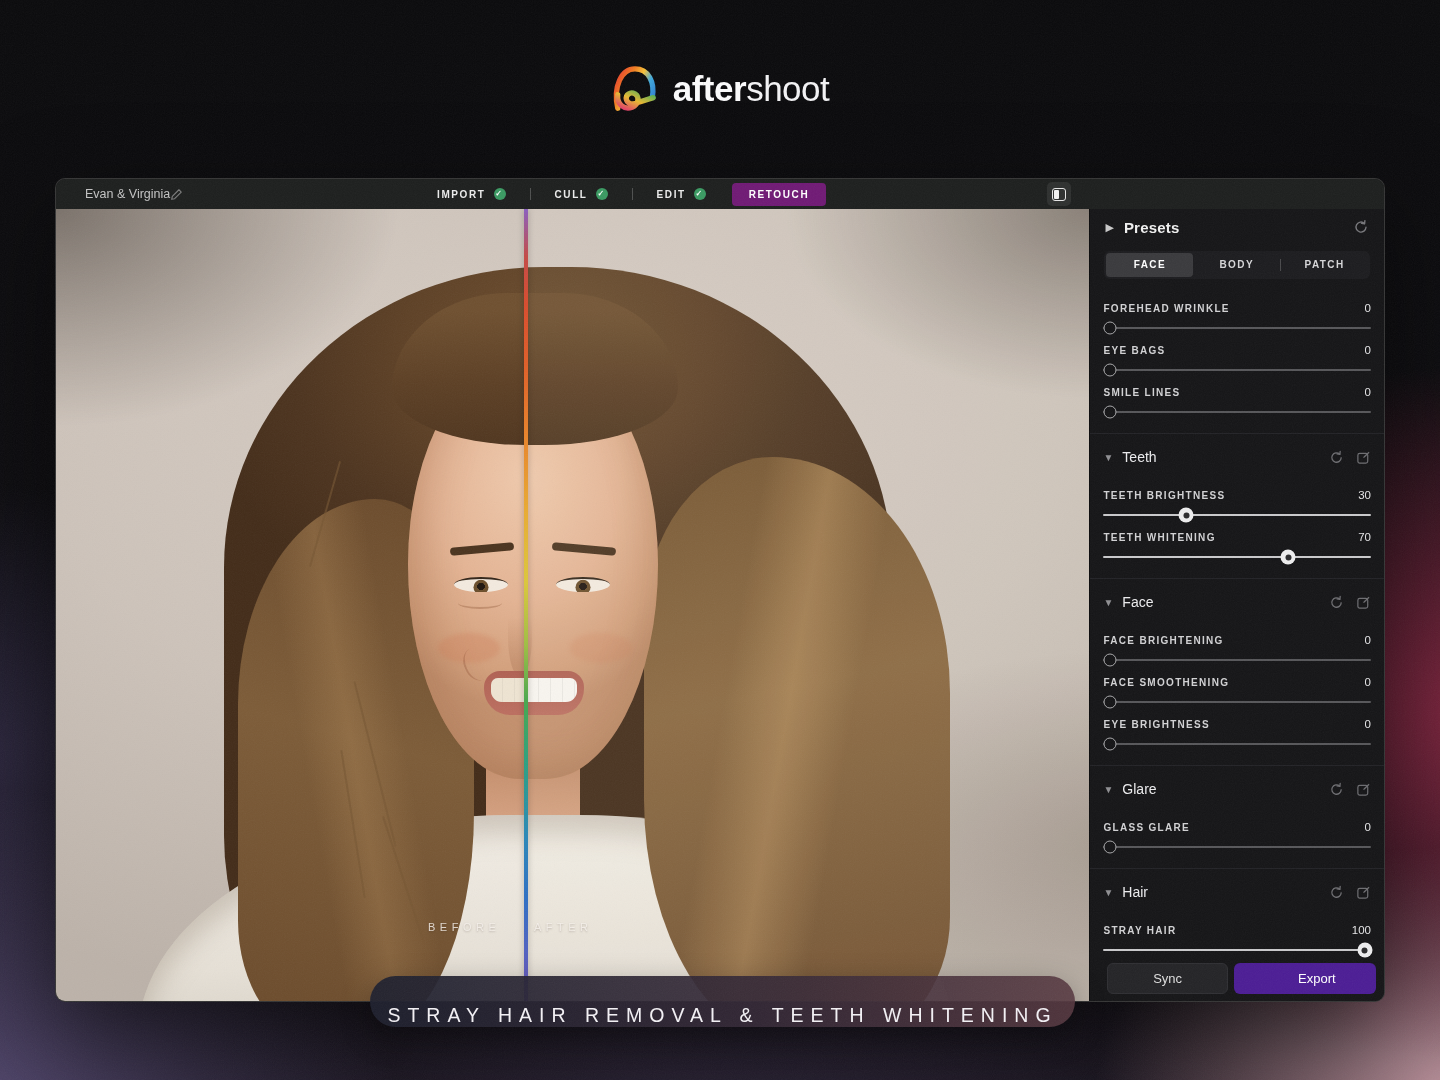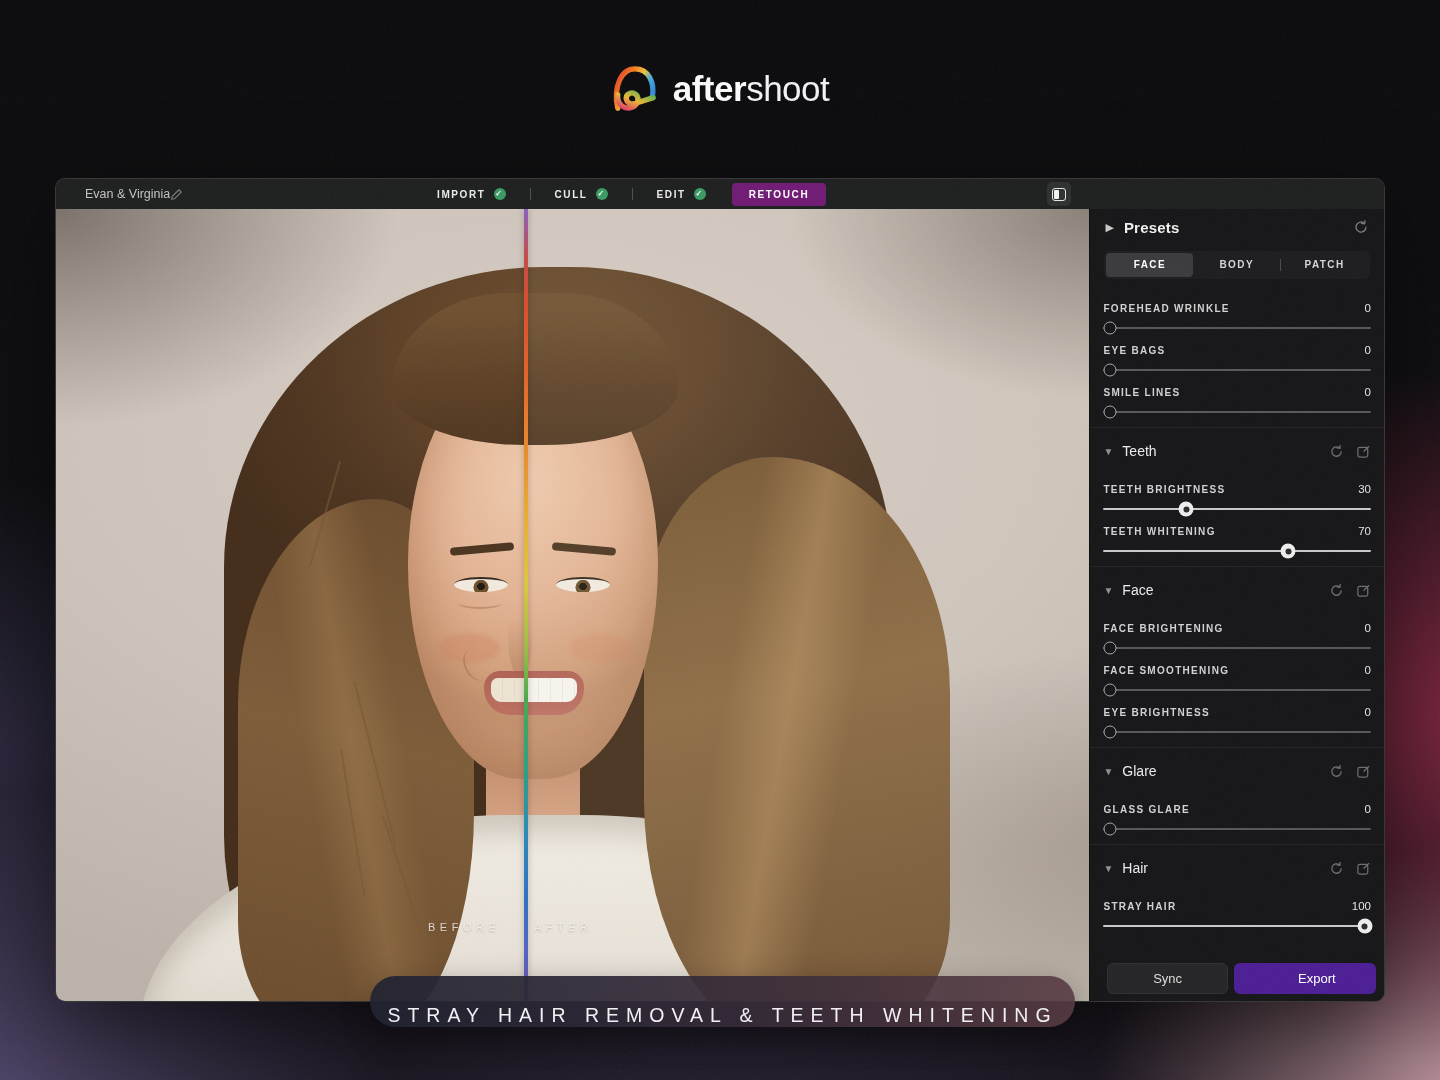--- a/index.html
+++ b/index.html
@@ -117,21 +117,21 @@
   .panel { position:relative; width:295px; height:794px; background:#151517; border-left:1px solid #0b0b0c; }
   .panel-header { height:36px; display:flex; align-items:center; padding:0 15px; gap:10px; }
   .chev-r { color:#c9c9c9; font-size:11px; cursor:pointer; }
   .panel-title { color:#f0f0f0; font-size:15px; font-weight:bold; letter-spacing:.2px; }
   .hdr-reset { margin-left:auto; cursor:pointer; display:flex; }
   .tabs { margin:6px 14px 4px; height:28px; background:#1c1c1f; border-radius:6px; display:flex; align-items:center; padding:2px; position:relative; }
   .tab { flex:1; text-align:center; font-size:10px; font-weight:bold; letter-spacing:1.4px; color:#d6d6d8; line-height:24px; border-radius:4px; cursor:pointer; }
   .tab.selected { background:#3a3a3d; color:#fff; }
   .tab-pipe { width:1px; height:12px; background:rgba(255,255,255,.2); }
 
-  .group { padding:4px 13px 14px; border-bottom:1px solid #232327;text-align:right; }
+  .group { padding:4px 13px 20px; border-bottom:1px solid #232327;text-align:right; }
   .group.last { border-bottom:none; }
   .sec-head { display:flex; align-items:center; gap:9px; height:34px; margin-top:2px; }
   .chev-d { color:#8f8f92; font-size:10px; cursor:pointer; }
   .sec-title { color:#ececee; font-size:14px; }
   .sec-icons { margin-left:auto; display:flex; gap:12px; align-items:center; }
   .sec-icons svg { cursor:pointer; }
 
   .slider { margin-top:15px; }
   .slider-head { display:flex; justify-content:space-between; align-items:baseline; margin-bottom:13px; }
   .s-label { color:#d2d2d4; font-size:10px; font-weight:bold; letter-spacing:1.3px; }

